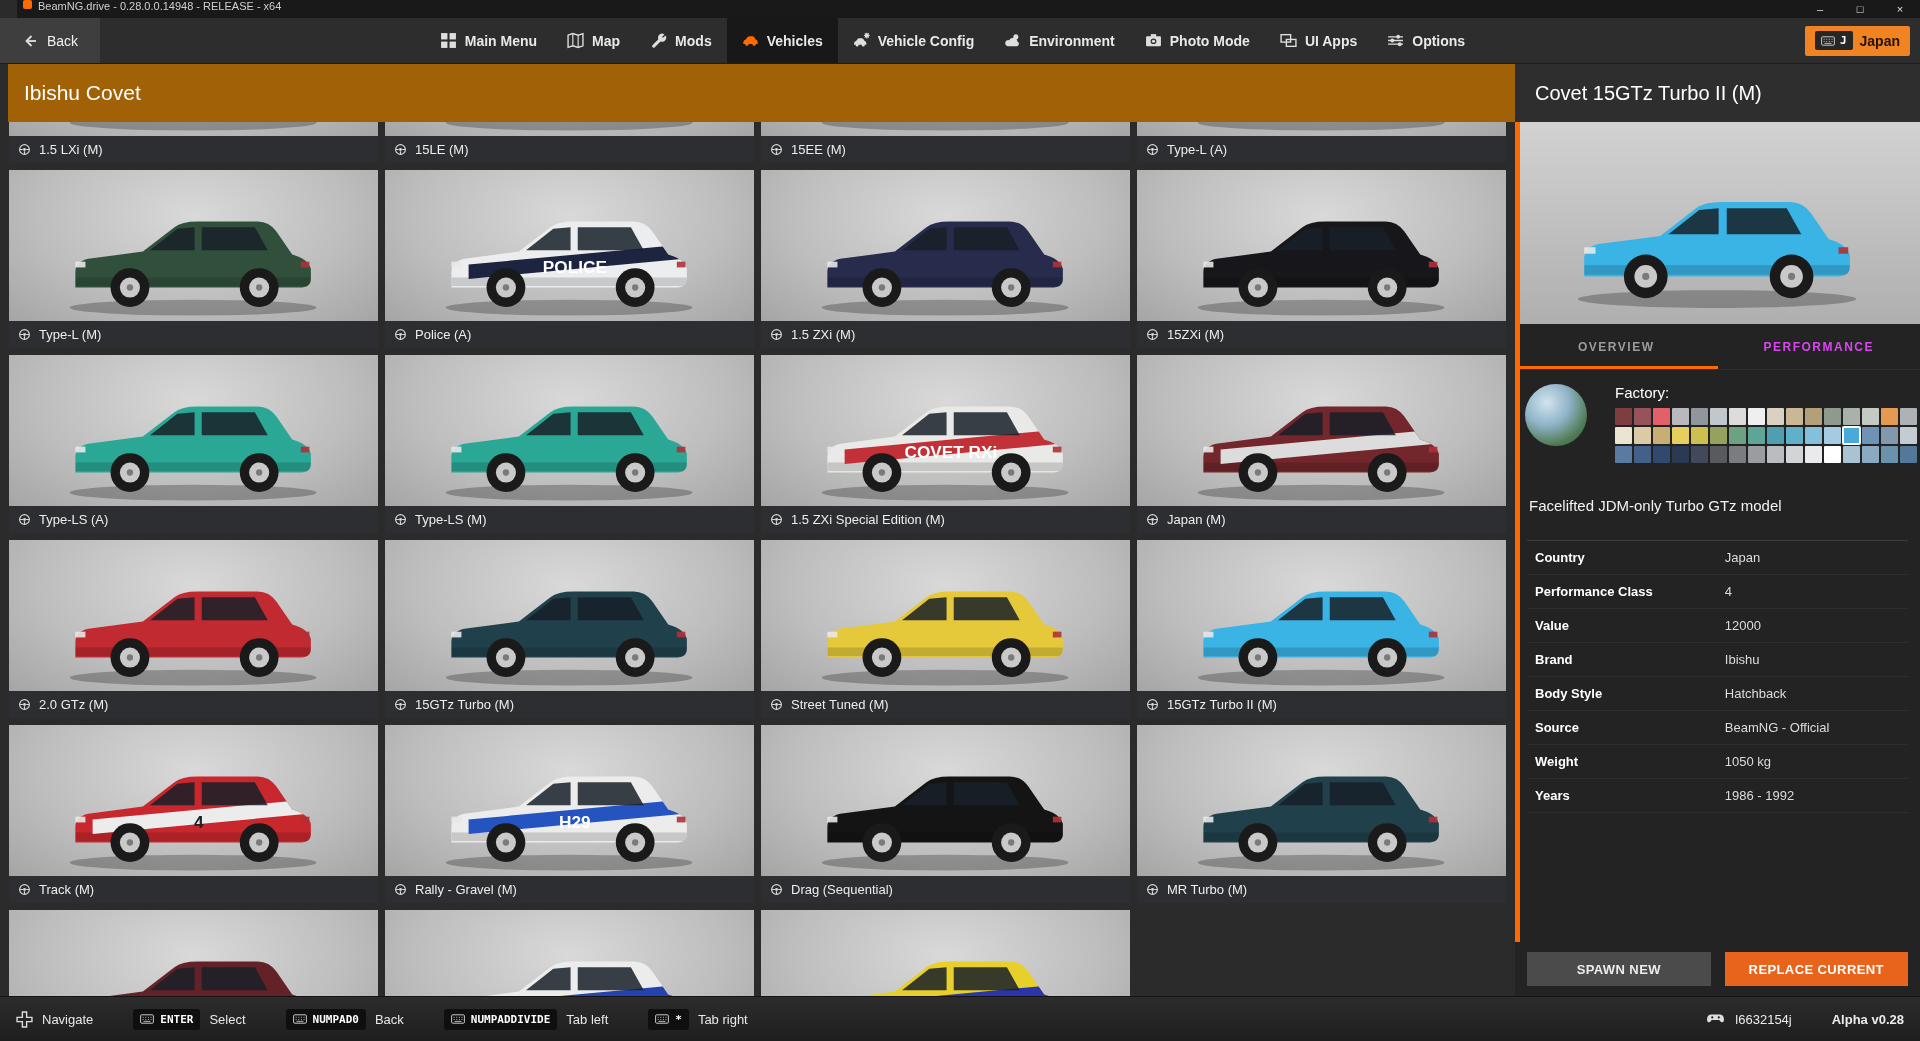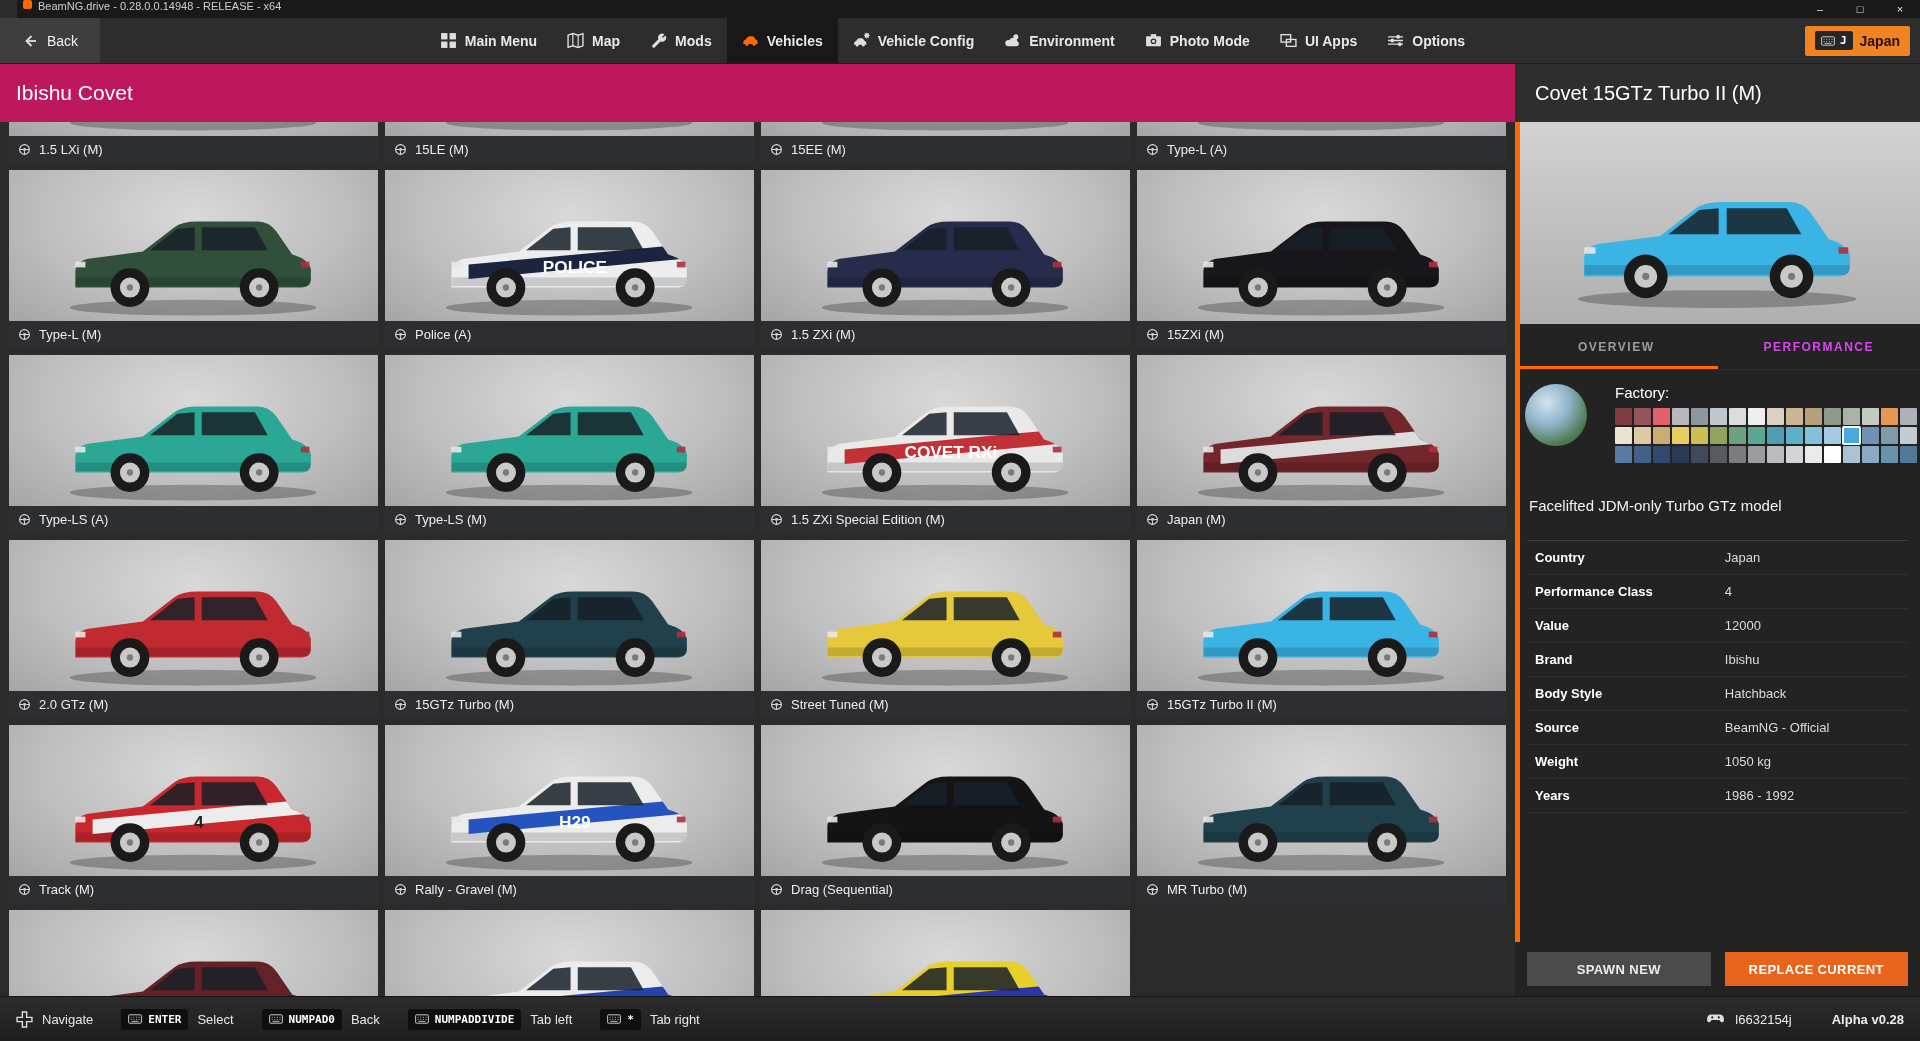--- a/index.html
+++ b/index.html
@@ -26,21 +26,21 @@
   .nav-item.active{background:#181818;}
   .nav-item.active .nico-wrap{color:#ff6a00;}
   .pause-btn{align-self:center;margin-right:10px;background:#f08322;height:30px;border-radius:2px;
              display:flex;align-items:center;gap:7px;padding:0 10px;}
   .pause-chip{display:flex;align-items:center;gap:5px;background:#262626;border-radius:2px;padding:3px 6px;}
   .pause-chip svg{width:14px;height:10px;display:block;}
   .pause-key{font-family:"DejaVu Sans Mono",monospace;font-size:11px;font-weight:bold;color:#fff;}
   .pause-label{color:#221303;font-weight:bold;font-size:14px;}
 
   
-  .left-header{position:absolute;top:64px;left:0;width:1515px;height:58px;background:#be185d;
+  .left-header{position:absolute;top:64px;left:8px;width:1515px;height:58px;background:#a16207;
                color:#fff;font-size:21px;line-height:58px;padding-left:16px;box-sizing:border-box;}
   .grid-viewport{position:absolute;top:122px;left:0;width:1515px;height:874px;overflow:hidden;background:#2b2b2b;}
   .grid{display:flex;flex-wrap:wrap;gap:7px;padding-left:9px;width:1506px;box-sizing:border-box;
         transform:translateY(-137px);}
   .tile{width:369px;height:178px;flex:none;}
   .tile-img{position:relative;height:151px;overflow:hidden;
             background:radial-gradient(ellipse at 50% 30%, #d9d9d9 0%, #bdbdbd 60%, #a5a5a5 100%);}
   .car{position:absolute;width:72%;left:14%;bottom:2px;}
   .tile-label{height:27px;background:#2c2e31;display:flex;align-items:center;gap:8px;padding:0 9px;
               color:#ededed;font-size:13px;box-sizing:border-box;white-space:nowrap;overflow:hidden;}
@@ -70,21 +70,21 @@
   .spec-value{color:#dcdcdc;font-size:13px;}
   .panel-buttons{position:absolute;left:12px;right:12px;bottom:10px;display:flex;gap:14px;}
   .btn{flex:1;height:34px;border:none;font-size:13px;font-weight:bold;font-family:inherit;letter-spacing:.4px;cursor:pointer;}
   .btn-spawn{background:#4b4b4b;color:#ececec;}
   .btn-replace{background:#e8641c;color:#fff;}
 
   
   .bottombar{position:absolute;left:0;right:0;bottom:0;height:45px;
              background:linear-gradient(#2c2c2c,#1e1e1e);border-top:1px solid #141414;
              display:flex;align-items:center;padding:0 16px;box-sizing:border-box;}
-  .hints{flex:1;display:flex;gap:28px;}
+  .hints{flex:1;display:flex;gap:40px;}
   .hint{display:flex;align-items:center;gap:9px;color:#e8e8e8;font-size:13px;}
   .hint-icon{display:flex;color:#dedede;}
   .hint-icon svg{width:17px;height:17px;}
   .chip{display:flex;align-items:center;gap:6px;background:#0f0f0f;border-radius:3px;padding:4px 7px;}
   .chip svg{width:14px;height:10px;display:block;}
   .chip-key{font-family:"DejaVu Sans Mono",monospace;font-size:11px;font-weight:bold;color:#fff;}
   .bottom-right{display:flex;align-items:center;gap:10px;color:#ececec;font-size:13px;}
   .gp-slot{display:flex;color:#dedede;}
   .gp-slot svg{width:19px;height:15px;}
   .version{margin-left:30px;font-weight:bold;}

